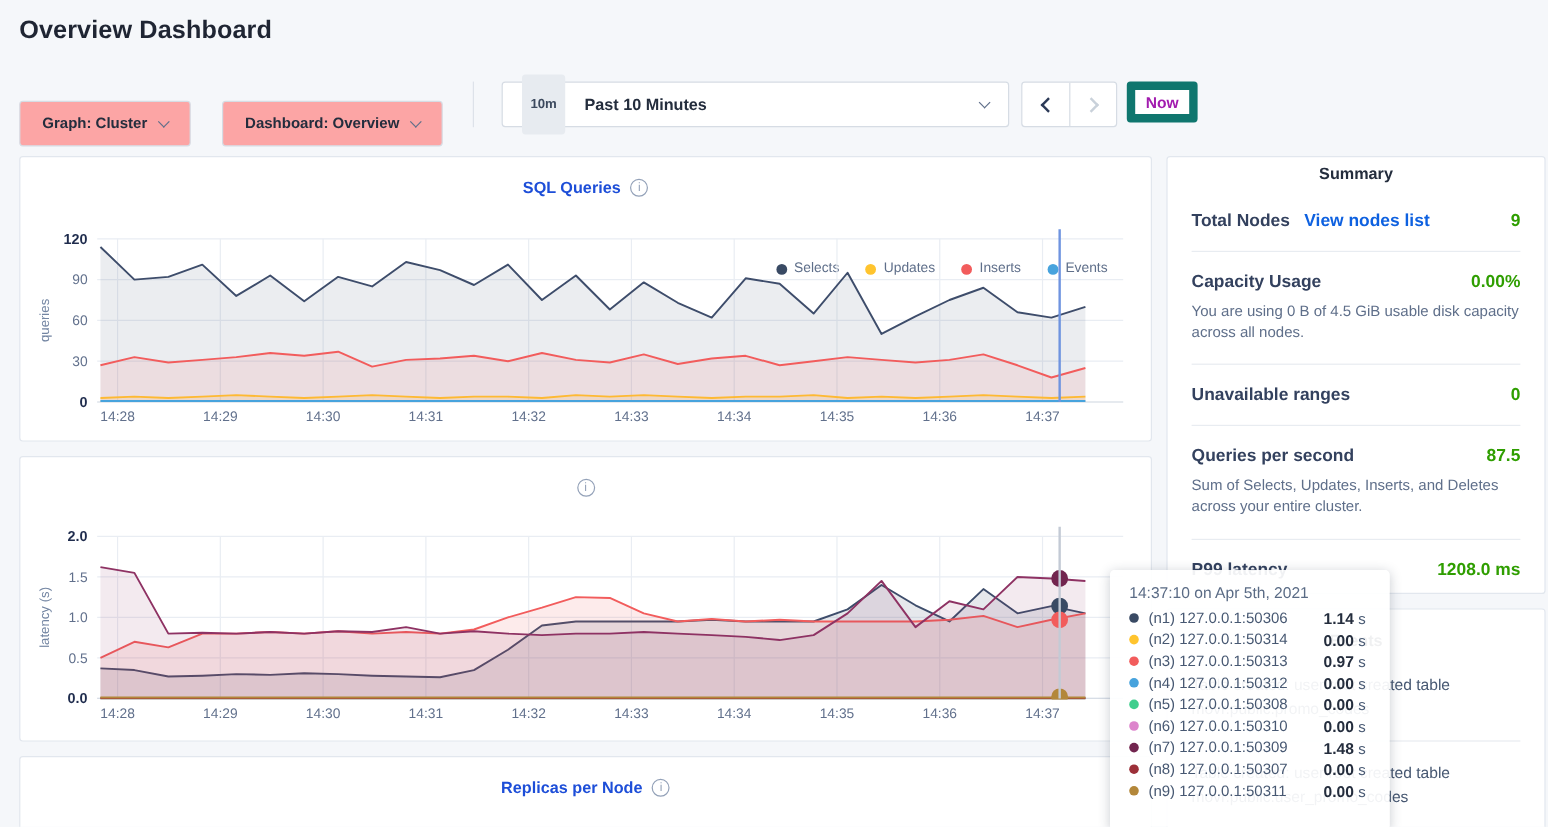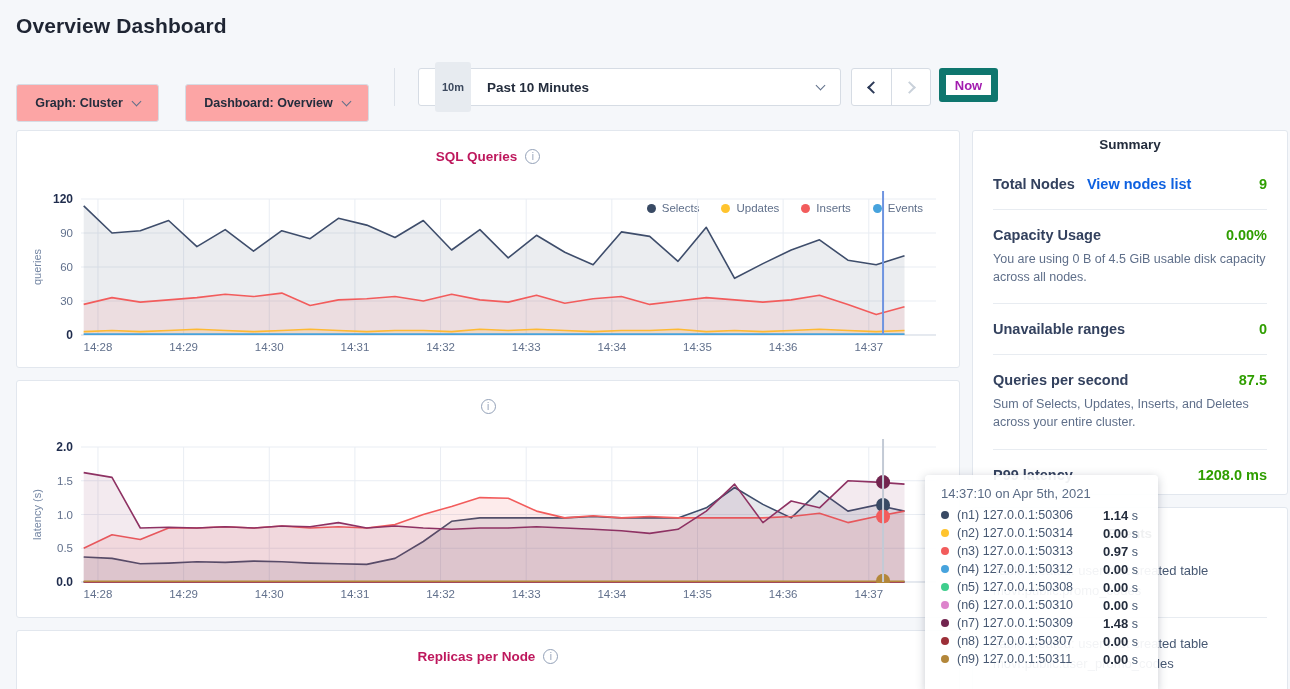--- a/index.html
+++ b/index.html
@@ -27,25 +27,25 @@
 
   
   .card { position:absolute; background:#fff; border:1px solid #e2e7ee; border-radius:3px; }
   #card-sql { left:16px; top:130px; width:944px; height:238px; }
   #card-lat { left:16px; top:380px; width:944px; height:238px; }
   #card-rep { left:16px; top:630px; width:944px; height:130px; }
   #card-summary { left:972px; top:130px; width:316px; height:365px; padding:6px 20px; }
   #card-events  { left:972px; top:507px; width:316px; height:260px; padding:18px 20px; }
 
   .chart-title { position:absolute; top:18px; left:0; right:0; display:flex; align-items:center; justify-content:center; gap:8px;
-                 font-size:13.5px; font-weight:bold; color:#be185d; }
+                 font-size:13.5px; font-weight:bold; color:#1d4ed8; }
   .info { width:15px; height:15px; border:1px solid #93a1b8; border-radius:50%; color:#93a1b8; font-size:10px;
           display:inline-flex; align-items:center; justify-content:center; font-weight:normal; }
   .info::after { content:"i"; }
-  .legend { position:absolute; top:46px; right:36px; display:flex; gap:22px;margin-top:25px; }
+  .legend { position:absolute; top:62px; right:36px; display:flex; gap:22px;margin-top:25px; }
   .legend-item { display:flex; align-items:center; gap:6px; font-size:11.5px; color:#5f6f8a; cursor:pointer; }
   .ldot { width:9px; height:9px; border-radius:50%; }
   svg.chart { position:absolute; left:0; top:0; }
   svg text { font-family:"Liberation Sans",sans-serif; }
 
   
   .sum-head { text-align:center; font-size:13.5px; font-weight:bold; color:#242d3d; margin-bottom:22px; }
   .sum-row { padding:2px 0; }
   .sum-top { display:flex; align-items:baseline; }
   .sum-label { font-size:14.5px; font-weight:bold; color:#33415e; }

